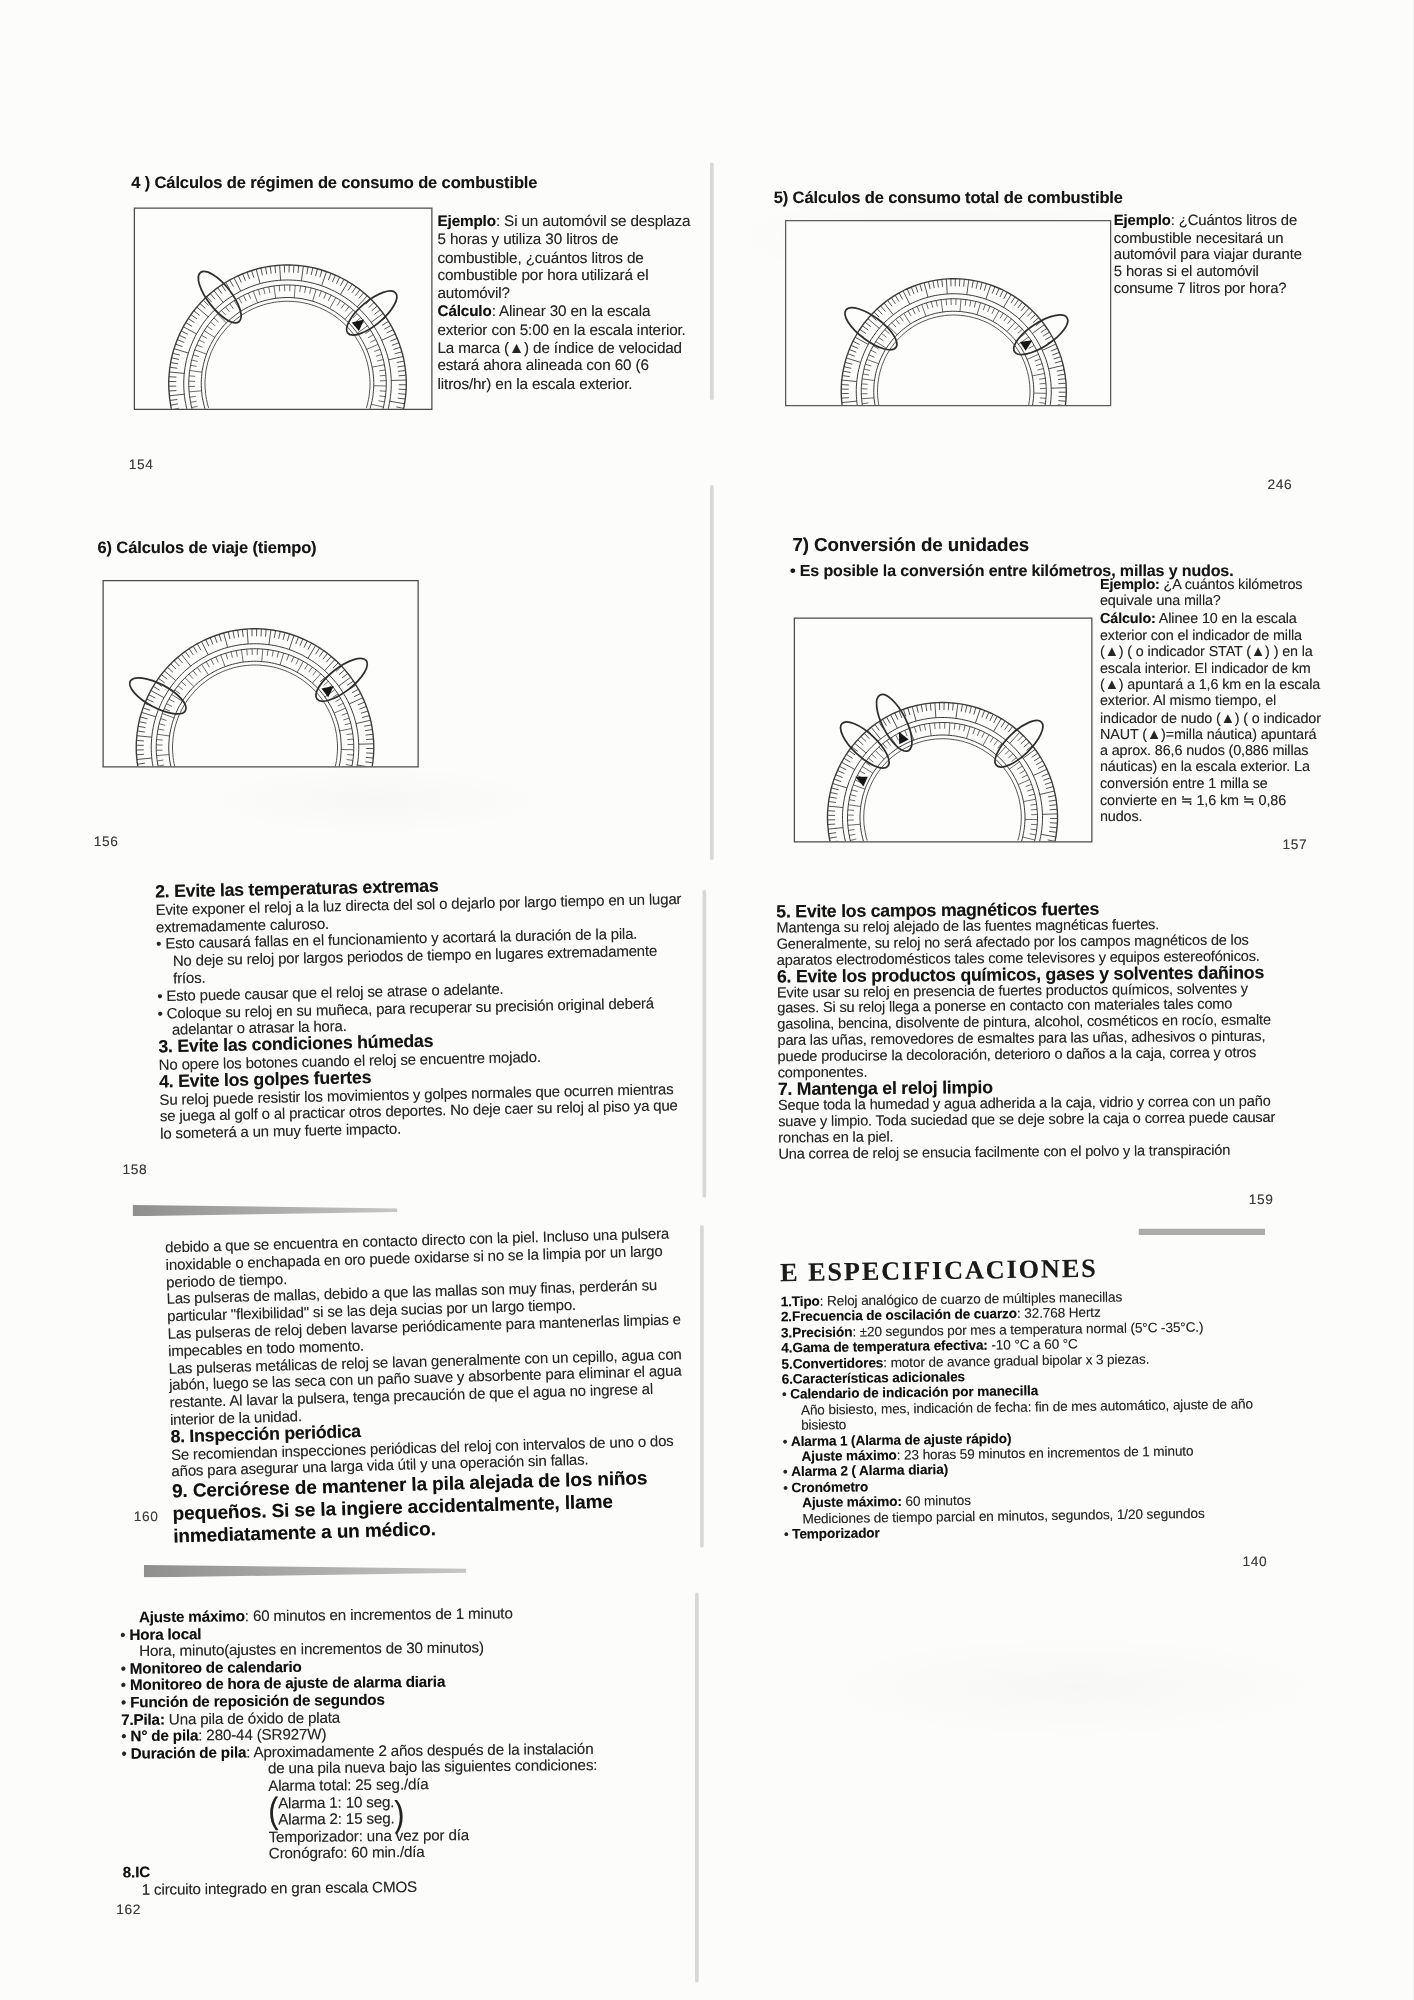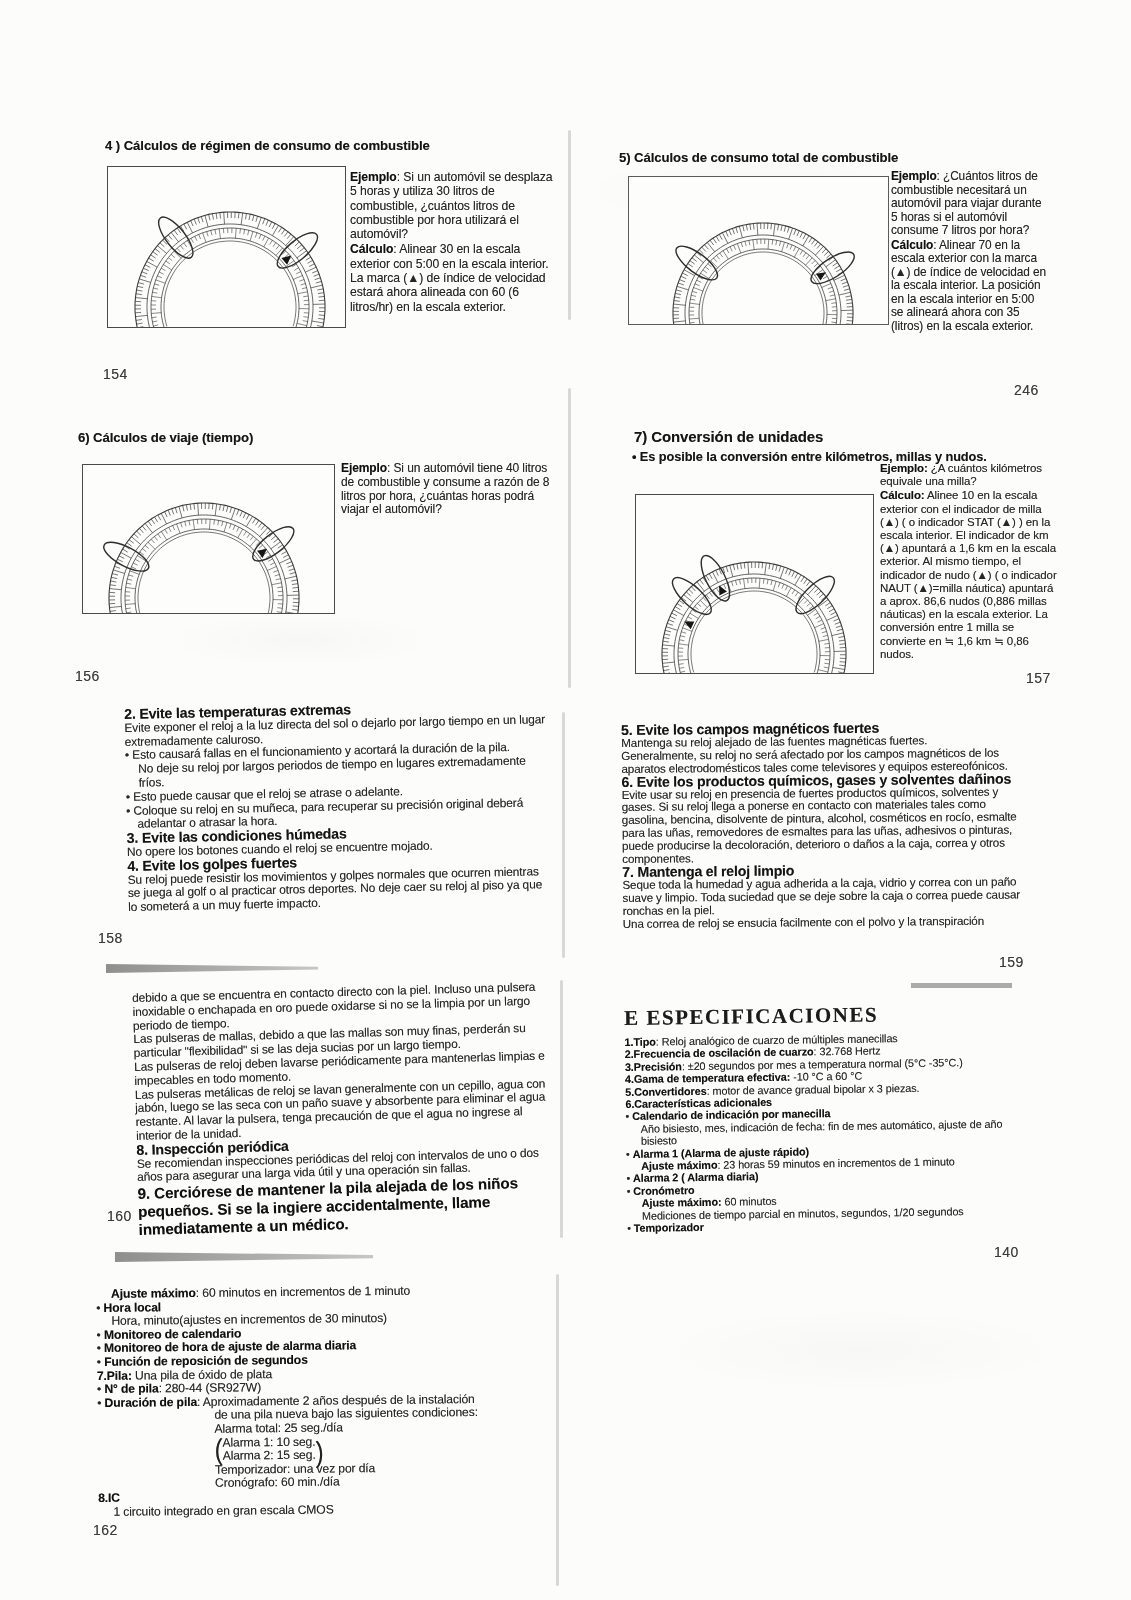--- a/index.html
+++ b/index.html
@@ -18,21 +18,21 @@
   .panel-title{font-weight:bold;font-size:13.2px;color:#151515;white-space:nowrap;letter-spacing:-.1px;}
   .panel-title-lg{font-size:15px;}
   .panel-sub{font-weight:bold;font-size:12.8px;color:#151515;white-space:nowrap;letter-spacing:-.1px;}
   .fig{position:absolute;border:1.6px solid #4a4a4a;background:#fdfdfc;}
   .excol p{margin:0 0 1px 0;}
   .excol{font-size:12.2px;line-height:14.3px;letter-spacing:-.1px;}
   .excol b{color:#111;}
   .col155{font-size:11.9px;line-height:13.5px;}
   .col156{font-size:12px;line-height:13.8px;}
   .col157{font-size:11.5px;line-height:13.2px;}
-  .pagenum{font-size:14px;color:#3a3a3a;letter-spacing:.5px;}
+  .pagenum{font-size:11px;color:#3a3a3a;letter-spacing:.5px;}
   .prose{font-size:12px;line-height:13.8px;letter-spacing:-.15px;}
   .prose .blk{margin:0;}
   .blk-h{font-weight:bold;font-size:14.2px;color:#141414;margin-top:1px;letter-spacing:-.2px;}
   .blk-hbig{font-weight:bold;font-size:15.2px;line-height:18px;color:#101010;margin-top:2px;letter-spacing:-.1px;}
   .blk-li{padding-left:11px;text-indent:-11px;}
   .blk-li::before{content:"• ";}
   .blk-pi{padding-left:13px;}
   .p159{font-size:11.7px;line-height:12.9px;}
   .spec-head{font-family:"Liberation Serif", serif;font-weight:bold;font-size:21px;letter-spacing:1.5px;color:#1b1b1b;white-space:nowrap;}
   .speclist{font-size:10.9px;line-height:12.4px;letter-spacing:-.1px;margin-top:5px;}
@@ -415,21 +415,20 @@
       <line x1="207.366919741662" y1="145.65893822428356" x2="202.40969543479295" y2="145.00630726318332" stroke="#3c3c3c" stroke-width="0.6"></line>
       <line x1="206.73721583706708" y1="149.61239994534102" x2="201.8225390913193" y2="148.69264319227744" stroke="#3c3c3c" stroke-width="0.6"></line>
       <line x1="205.8946348798259" y1="153.52602280885552" x2="196.1791436798494" y2="151.15764134819938" stroke="#3c3c3c" stroke-width="0.6"></line>
       <line x1="204.84164281737304" y1="157.38835297389065" x2="200.0550453297127" y2="155.9431939891683" stroke="#3c3c3c" stroke-width="0.6"></line>
       <ellipse cx="67.71325266607468" cy="86.04935307838" rx="9.5" ry="25" fill="none" stroke="#2e2e2e" stroke-width="1.4" transform="rotate(-53.0 67.7 86.0)"></ellipse>
       <ellipse cx="203.6096571394702" cy="90.79496009375275" rx="9.5" ry="25" fill="none" stroke="#2e2e2e" stroke-width="1.4" transform="rotate(57.0 203.6 90.8)"></ellipse>
       <polygon points="196.90029259590682,95.15207237387297 191.5001115339325,103.6003522614007 186.98595336261357,96.64915825226936" fill="#161616"></polygon>
     </svg>
   <div class="abs excol col155 txt" style="left:891px;top:170px;width:155px;">
     <p><b>Ejemplo</b><span>: ¿Cuántos litros de combustible necesitará un automóvil para viajar durante 5 horas si el automóvil consume 7 litros por hora?</span></p>
-    <p><b>Cálculo</b><span>: Alinear 70 en la escala exterior con la marca (▲) de índice de velocidad en la escala interior. La posición en la escala interior en 5:00 se alineará ahora con 35 (litros) en la escala exterior.</span></p>
   </div>
   <div class="abs pagenum txt" style="left:1014px;top:382px;">246</div>
 
   <div class="abs panel-title txt" style="left:78px;top:430px;">6) Cálculos de viaje (tiempo)</div>
   <svg class="fig" width="251" height="148" style="left:82px;top:464px;" viewBox="0 0 251 148">
       <path d="M30.2 160.8L29.2 157.6L28.4 154.4L27.7 151.1L27.2 147.9L26.7 144.6L26.4 141.3L26.1 138.0L26.0 134.7L26.0 131.3L26.1 128.0L26.4 124.7L26.7 121.4L27.2 118.1L27.7 114.9L28.4 111.6L29.2 108.4L30.2 105.2L31.2 102.1L32.3 99.0L33.6 95.9L34.9 92.9L36.4 89.9L37.9 86.9L39.6 84.1L41.3 81.3L43.2 78.5L45.1 75.8L47.2 73.2L49.3 70.7L51.5 68.2L53.8 65.8L56.2 63.5L58.7 61.3L61.2 59.2L63.8 57.1L66.5 55.2L69.3 53.3L72.1 51.6L74.9 49.9L77.9 48.4L80.9 46.9L83.9 45.6L87.0 44.3L90.1 43.2L93.2 42.2L96.4 41.2L99.6 40.4L102.9 39.7L106.1 39.2L109.4 38.7L112.7 38.4L116.0 38.1L119.3 38.0L122.7 38.0L126.0 38.1L129.3 38.4L132.6 38.7L135.9 39.2L139.1 39.7L142.4 40.4L145.6 41.2L148.8 42.2L151.9 43.2L155.0 44.3L158.1 45.6L161.1 46.9L164.1 48.4L167.1 49.9L169.9 51.6L172.7 53.3L175.5 55.2L178.2 57.1L180.8 59.2L183.3 61.3L185.8 63.5L188.2 65.8L190.5 68.2L192.7 70.7L194.8 73.2L196.9 75.8L198.8 78.5L200.7 81.3L202.4 84.1L204.1 86.9L205.6 89.9L207.1 92.9L208.4 95.9L209.7 99.0L210.8 102.1L211.8 105.2L212.8 108.4L213.6 111.6L214.3 114.9L214.8 118.1L215.3 121.4L215.6 124.7L215.9 128.0L216.0 131.3L216.0 134.7L215.9 138.0L215.6 141.3L215.3 144.6L214.8 147.9L214.3 151.1L213.6 154.4L212.8 157.6L211.8 160.8" fill="none" stroke="#3c3c3c" stroke-width="1.1"></path>
       <path d="M41.6 157.3L40.8 154.5L40.1 151.7L39.5 148.8L39.0 146.0L38.6 143.1L38.3 140.2L38.1 137.3L38.0 134.4L38.0 131.6L38.1 128.7L38.3 125.8L38.6 122.9L39.0 120.0L39.5 117.2L40.1 114.3L40.8 111.5L41.6 108.7L42.5 106.0L43.5 103.3L44.6 100.6L45.8 97.9L47.0 95.3L48.4 92.8L49.9 90.3L51.4 87.8L53.0 85.4L54.7 83.0L56.5 80.8L58.4 78.5L60.3 76.4L62.3 74.3L64.4 72.3L66.5 70.4L68.8 68.5L71.0 66.7L73.4 65.0L75.8 63.4L78.3 61.9L80.8 60.4L83.3 59.0L85.9 57.8L88.6 56.6L91.3 55.5L94.0 54.5L96.7 53.6L99.5 52.8L102.3 52.1L105.2 51.5L108.0 51.0L110.9 50.6L113.8 50.3L116.7 50.1L119.6 50.0L122.4 50.0L125.3 50.1L128.2 50.3L131.1 50.6L134.0 51.0L136.8 51.5L139.7 52.1L142.5 52.8L145.3 53.6L148.0 54.5L150.7 55.5L153.4 56.6L156.1 57.8L158.7 59.0L161.2 60.4L163.7 61.9L166.2 63.4L168.6 65.0L171.0 66.7L173.2 68.5L175.5 70.4L177.6 72.3L179.7 74.3L181.7 76.4L183.6 78.5L185.5 80.8L187.3 83.0L189.0 85.4L190.6 87.8L192.1 90.3L193.6 92.8L195.0 95.3L196.2 97.9L197.4 100.6L198.5 103.3L199.5 106.0L200.4 108.7L201.2 111.5L201.9 114.3L202.5 117.2L203.0 120.0L203.4 122.9L203.7 125.8L203.9 128.7L204.0 131.6L204.0 134.4L203.9 137.3L203.7 140.2L203.4 143.1L203.0 146.0L202.5 148.8L201.9 151.7L201.2 154.5L200.4 157.3" fill="none" stroke="#3c3c3c" stroke-width="0.8"></path>
       <path d="M45.5 156.1L44.7 153.4L44.0 150.8L43.5 148.1L43.0 145.4L42.6 142.6L42.3 139.9L42.1 137.1L42.0 134.4L42.0 131.6L42.1 128.9L42.3 126.1L42.6 123.4L43.0 120.6L43.5 117.9L44.0 115.2L44.7 112.6L45.5 109.9L46.3 107.3L47.2 104.7L48.3 102.1L49.4 99.6L50.6 97.1L51.9 94.7L53.3 92.3L54.7 90.0L56.3 87.7L57.9 85.5L59.6 83.3L61.4 81.2L63.2 79.1L65.1 77.1L67.1 75.2L69.2 73.4L71.3 71.6L73.5 69.9L75.7 68.3L78.0 66.7L80.3 65.3L82.7 63.9L85.1 62.6L87.6 61.4L90.1 60.3L92.7 59.2L95.3 58.3L97.9 57.5L100.6 56.7L103.2 56.0L105.9 55.5L108.6 55.0L111.4 54.6L114.1 54.3L116.9 54.1L119.6 54.0L122.4 54.0L125.1 54.1L127.9 54.3L130.6 54.6L133.4 55.0L136.1 55.5L138.8 56.0L141.4 56.7L144.1 57.5L146.7 58.3L149.3 59.2L151.9 60.3L154.4 61.4L156.9 62.6L159.3 63.9L161.7 65.3L164.0 66.7L166.3 68.3L168.5 69.9L170.7 71.6L172.8 73.4L174.9 75.2L176.9 77.1L178.8 79.1L180.6 81.2L182.4 83.3L184.1 85.5L185.7 87.7L187.3 90.0L188.7 92.3L190.1 94.7L191.4 97.1L192.6 99.6L193.7 102.1L194.8 104.7L195.7 107.3L196.5 109.9L197.3 112.6L198.0 115.2L198.5 117.9L199.0 120.6L199.4 123.4L199.7 126.1L199.9 128.9L200.0 131.6L200.0 134.4L199.9 137.1L199.7 139.9L199.4 142.6L199.0 145.4L198.5 148.1L198.0 150.8L197.3 153.4L196.5 156.1" fill="none" stroke="#3c3c3c" stroke-width="0.8"></path>
       <path d="M55.0 153.2L54.4 150.9L53.8 148.5L53.3 146.2L52.8 143.8L52.5 141.4L52.3 139.0L52.1 136.6L52.0 134.2L52.0 131.8L52.1 129.4L52.3 127.0L52.5 124.6L52.8 122.2L53.3 119.8L53.8 117.5L54.4 115.1L55.0 112.8L55.8 110.5L56.6 108.3L57.5 106.0L58.5 103.8L59.5 101.7L60.7 99.5L61.9 97.5L63.1 95.4L64.5 93.4L65.9 91.5L67.4 89.6L68.9 87.7L70.5 85.9L72.2 84.2L73.9 82.5L75.7 80.9L77.6 79.4L79.5 77.9L81.4 76.5L83.4 75.1L85.5 73.9L87.5 72.7L89.7 71.5L91.8 70.5L94.0 69.5L96.3 68.6L98.5 67.8L100.8 67.0L103.1 66.4L105.5 65.8L107.8 65.3L110.2 64.8L112.6 64.5L115.0 64.3L117.4 64.1L119.8 64.0L122.2 64.0L124.6 64.1L127.0 64.3L129.4 64.5L131.8 64.8L134.2 65.3L136.5 65.8L138.9 66.4L141.2 67.0L143.5 67.8L145.7 68.6L148.0 69.5L150.2 70.5L152.3 71.5L154.5 72.7L156.5 73.9L158.6 75.1L160.6 76.5L162.5 77.9L164.4 79.4L166.3 80.9L168.1 82.5L169.8 84.2L171.5 85.9L173.1 87.7L174.6 89.6L176.1 91.5L177.5 93.4L178.9 95.4L180.1 97.5L181.3 99.5L182.5 101.7L183.5 103.8L184.5 106.0L185.4 108.3L186.2 110.5L187.0 112.8L187.6 115.1L188.2 117.5L188.7 119.8L189.2 122.2L189.5 124.6L189.7 127.0L189.9 129.4L190.0 131.8L190.0 134.2L189.9 136.6L189.7 139.0L189.5 141.4L189.2 143.8L188.7 146.2L188.2 148.5L187.6 150.9L187.0 153.2" fill="none" stroke="#3c3c3c" stroke-width="0.8"></path>
       <path d="M57.9 152.3L57.2 150.1L56.7 147.8L56.2 145.6L55.8 143.3L55.5 141.0L55.3 138.8L55.1 136.5L55.0 134.2L55.0 131.8L55.1 129.5L55.3 127.2L55.5 125.0L55.8 122.7L56.2 120.4L56.7 118.2L57.2 115.9L57.9 113.7L58.6 111.5L59.4 109.3L60.2 107.2L61.2 105.1L62.2 103.0L63.3 101.0L64.4 99.0L65.6 97.1L66.9 95.1L68.3 93.3L69.7 91.5L71.2 89.7L72.7 88.0L74.3 86.3L76.0 84.7L77.7 83.2L79.5 81.7L81.3 80.3L83.1 78.9L85.1 77.6L87.0 76.4L89.0 75.3L91.0 74.2L93.1 73.2L95.2 72.2L97.3 71.4L99.5 70.6L101.7 69.9L103.9 69.2L106.2 68.7L108.4 68.2L110.7 67.8L113.0 67.5L115.2 67.3L117.5 67.1L119.8 67.0L122.2 67.0L124.5 67.1L126.8 67.3L129.0 67.5L131.3 67.8L133.6 68.2L135.8 68.7L138.1 69.2L140.3 69.9L142.5 70.6L144.7 71.4L146.8 72.2L148.9 73.2L151.0 74.2L153.0 75.3L155.0 76.4L156.9 77.6L158.9 78.9L160.7 80.3L162.5 81.7L164.3 83.2L166.0 84.7L167.7 86.3L169.3 88.0L170.8 89.7L172.3 91.5L173.7 93.3L175.1 95.1L176.4 97.1L177.6 99.0L178.7 101.0L179.8 103.0L180.8 105.1L181.8 107.2L182.6 109.3L183.4 111.5L184.1 113.7L184.8 115.9L185.3 118.2L185.8 120.4L186.2 122.7L186.5 125.0L186.7 127.2L186.9 129.5L187.0 131.8L187.0 134.2L186.9 136.5L186.7 138.8L186.5 141.0L186.2 143.3L185.8 145.6L185.3 147.8L184.8 150.1L184.1 152.3" fill="none" stroke="#3c3c3c" stroke-width="0.7"></path>
@@ -593,21 +592,20 @@
       <line x1="199.76716742592674" y1="139.0608032220184" x2="194.78190366479214" y2="138.67720808138432" stroke="#3c3c3c" stroke-width="0.6"></line>
       <line x1="199.32414404853108" y1="143.31156918538377" x2="194.366919741662" y2="142.65893822428356" stroke="#3c3c3c" stroke-width="0.6"></line>
       <line x1="198.65189258281484" y1="147.5321566984046" x2="193.73721583706708" y2="146.61239994534102" stroke="#3c3c3c" stroke-width="0.6"></line>
       <line x1="197.75238047981412" y1="151.7102135391836" x2="188.03688927983765" y2="149.34183207852743" stroke="#3c3c3c" stroke-width="0.6"></line>
       <line x1="196.6282403050334" y1="155.83351195861297" x2="191.84164281737304" y2="154.38835297389065" stroke="#3c3c3c" stroke-width="0.6"></line>
       <ellipse cx="43.300611828414446" cy="91.68650247484157" rx="9.5" ry="25" fill="none" stroke="#2e2e2e" stroke-width="1.4" transform="rotate(-62.0 43.3 91.7)"></ellipse>
       <ellipse cx="190.34494631739153" cy="78.82179017134209" rx="9.5" ry="25" fill="none" stroke="#2e2e2e" stroke-width="1.4" transform="rotate(52.0 190.3 78.8)"></ellipse>
       <polygon points="184.04086028853777,83.74708197394735 179.58305837775896,92.88734275682941 174.09366442539576,85.86123890169085" fill="#161616"></polygon>
     </svg>
   <div class="abs excol col156 txt" style="left:341px;top:462px;width:215px;">
-    <p><b>Ejemplo</b><span>: Si un automóvil tiene 40 litros de combustible y consume a razón de 8 litros por hora, ¿cuántas horas podrá viajar el automóvil?</span></p>
   </div>
   <div class="abs pagenum txt" style="left:75px;top:668px;">156</div>
 
   <div class="abs panel-title panel-title-lg txt" style="left:634px;top:428px;">7) Conversión de unidades</div>
   <div class="abs panel-sub txt" style="left:632px;top:449px;">• Es posible la conversión entre kilómetros, millas y nudos.</div>
   <svg class="fig" width="237" height="178" style="left:635px;top:494px;" viewBox="0 0 237 178">
       <path d="M30.0 185.9L29.1 182.8L28.4 179.7L27.7 176.6L27.1 173.4L26.7 170.2L26.4 167.0L26.1 163.8L26.0 160.6L26.0 157.4L26.1 154.2L26.4 151.0L26.7 147.8L27.1 144.6L27.7 141.4L28.4 138.3L29.1 135.2L30.0 132.1L31.0 129.0L32.1 126.0L33.3 123.1L34.6 120.1L36.0 117.2L37.5 114.4L39.1 111.6L40.8 108.9L42.6 106.2L44.5 103.6L46.5 101.1L48.6 98.6L50.7 96.3L52.9 93.9L55.3 91.7L57.6 89.6L60.1 87.5L62.6 85.5L65.2 83.6L67.9 81.8L70.6 80.1L73.4 78.5L76.2 77.0L79.1 75.6L82.1 74.3L85.0 73.1L88.0 72.0L91.1 71.0L94.2 70.1L97.3 69.4L100.4 68.7L103.6 68.1L106.8 67.7L110.0 67.4L113.2 67.1L116.4 67.0L119.6 67.0L122.8 67.1L126.0 67.4L129.2 67.7L132.4 68.1L135.6 68.7L138.7 69.4L141.8 70.1L144.9 71.0L148.0 72.0L151.0 73.1L153.9 74.3L156.9 75.6L159.8 77.0L162.6 78.5L165.4 80.1L168.1 81.8L170.8 83.6L173.4 85.5L175.9 87.5L178.4 89.6L180.7 91.7L183.1 93.9L185.3 96.3L187.4 98.6L189.5 101.1L191.5 103.6L193.4 106.2L195.2 108.9L196.9 111.6L198.5 114.4L200.0 117.2L201.4 120.1L202.7 123.1L203.9 126.0L205.0 129.0L206.0 132.1L206.9 135.2L207.6 138.3L208.3 141.4L208.9 144.6L209.3 147.8L209.6 151.0L209.9 154.2L210.0 157.4L210.0 160.6L209.9 163.8L209.6 167.0L209.3 170.2L208.9 173.4L208.3 176.6L207.6 179.7L206.9 182.8L206.0 185.9" fill="none" stroke="#3c3c3c" stroke-width="1.1"></path>
       <path d="M41.5 182.4L40.7 179.7L40.1 177.0L39.5 174.3L39.0 171.5L38.6 168.7L38.3 166.0L38.1 163.2L38.0 160.4L38.0 157.6L38.1 154.8L38.3 152.0L38.6 149.3L39.0 146.5L39.5 143.7L40.1 141.0L40.7 138.3L41.5 135.6L42.4 133.0L43.3 130.3L44.4 127.7L45.5 125.2L46.7 122.7L48.0 120.2L49.4 117.8L50.9 115.4L52.5 113.1L54.1 110.9L55.8 108.7L57.6 106.5L59.5 104.4L61.4 102.4L63.4 100.5L65.5 98.6L67.7 96.8L69.9 95.1L72.1 93.5L74.4 91.9L76.8 90.4L79.2 89.0L81.7 87.7L84.2 86.5L86.7 85.4L89.3 84.3L92.0 83.4L94.6 82.5L97.3 81.7L100.0 81.1L102.7 80.5L105.5 80.0L108.3 79.6L111.0 79.3L113.8 79.1L116.6 79.0L119.4 79.0L122.2 79.1L125.0 79.3L127.7 79.6L130.5 80.0L133.3 80.5L136.0 81.1L138.7 81.7L141.4 82.5L144.0 83.4L146.7 84.3L149.3 85.4L151.8 86.5L154.3 87.7L156.8 89.0L159.2 90.4L161.6 91.9L163.9 93.5L166.1 95.1L168.3 96.8L170.5 98.6L172.6 100.5L174.6 102.4L176.5 104.4L178.4 106.5L180.2 108.7L181.9 110.9L183.5 113.1L185.1 115.4L186.6 117.8L188.0 120.2L189.3 122.7L190.5 125.2L191.6 127.7L192.7 130.3L193.6 133.0L194.5 135.6L195.3 138.3L195.9 141.0L196.5 143.7L197.0 146.5L197.4 149.3L197.7 152.0L197.9 154.8L198.0 157.6L198.0 160.4L197.9 163.2L197.7 166.0L197.4 168.7L197.0 171.5L196.5 174.3L195.9 177.0L195.3 179.7L194.5 182.4" fill="none" stroke="#3c3c3c" stroke-width="0.8"></path>
       <path d="M45.3 181.2L44.6 178.7L43.9 176.1L43.4 173.5L42.9 170.9L42.6 168.3L42.3 165.6L42.1 163.0L42.0 160.3L42.0 157.7L42.1 155.0L42.3 152.4L42.6 149.7L42.9 147.1L43.4 144.5L43.9 141.9L44.6 139.3L45.3 136.8L46.1 134.3L47.0 131.8L48.0 129.3L49.1 126.9L50.3 124.5L51.5 122.2L52.9 119.9L54.3 117.6L55.7 115.4L57.3 113.3L58.9 111.2L60.6 109.1L62.4 107.2L64.3 105.3L66.2 103.4L68.1 101.6L70.2 99.9L72.3 98.3L74.4 96.7L76.6 95.3L78.9 93.9L81.2 92.5L83.5 91.3L85.9 90.1L88.3 89.0L90.8 88.0L93.3 87.1L95.8 86.3L98.3 85.6L100.9 84.9L103.5 84.4L106.1 83.9L108.7 83.6L111.4 83.3L114.0 83.1L116.7 83.0L119.3 83.0L122.0 83.1L124.6 83.3L127.3 83.6L129.9 83.9L132.5 84.4L135.1 84.9L137.7 85.6L140.2 86.3L142.7 87.1L145.2 88.0L147.7 89.0L150.1 90.1L152.5 91.3L154.8 92.5L157.1 93.9L159.4 95.3L161.6 96.7L163.7 98.3L165.8 99.9L167.9 101.6L169.8 103.4L171.7 105.3L173.6 107.2L175.4 109.1L177.1 111.2L178.7 113.3L180.3 115.4L181.7 117.6L183.1 119.9L184.5 122.2L185.7 124.5L186.9 126.9L188.0 129.3L189.0 131.8L189.9 134.3L190.7 136.8L191.4 139.3L192.1 141.9L192.6 144.5L193.1 147.1L193.4 149.7L193.7 152.4L193.9 155.0L194.0 157.7L194.0 160.3L193.9 163.0L193.7 165.6L193.4 168.3L193.1 170.9L192.6 173.5L192.1 176.1L191.4 178.7L190.7 181.2" fill="none" stroke="#3c3c3c" stroke-width="0.8"></path>
       <path d="M54.9 178.3L54.2 176.1L53.7 173.8L53.2 171.6L52.8 169.3L52.5 167.0L52.3 164.8L52.1 162.5L52.0 160.2L52.0 157.8L52.1 155.5L52.3 153.2L52.5 151.0L52.8 148.7L53.2 146.4L53.7 144.2L54.2 141.9L54.9 139.7L55.6 137.5L56.4 135.3L57.2 133.2L58.2 131.1L59.2 129.0L60.3 127.0L61.4 125.0L62.6 123.1L63.9 121.1L65.3 119.3L66.7 117.5L68.2 115.7L69.7 114.0L71.3 112.3L73.0 110.7L74.7 109.2L76.5 107.7L78.3 106.3L80.1 104.9L82.1 103.6L84.0 102.4L86.0 101.3L88.0 100.2L90.1 99.2L92.2 98.2L94.3 97.4L96.5 96.6L98.7 95.9L100.9 95.2L103.2 94.7L105.4 94.2L107.7 93.8L110.0 93.5L112.2 93.3L114.5 93.1L116.8 93.0L119.2 93.0L121.5 93.1L123.8 93.3L126.0 93.5L128.3 93.8L130.6 94.2L132.8 94.7L135.1 95.2L137.3 95.9L139.5 96.6L141.7 97.4L143.8 98.2L145.9 99.2L148.0 100.2L150.0 101.3L152.0 102.4L153.9 103.6L155.9 104.9L157.7 106.3L159.5 107.7L161.3 109.2L163.0 110.7L164.7 112.3L166.3 114.0L167.8 115.7L169.3 117.5L170.7 119.3L172.1 121.1L173.4 123.1L174.6 125.0L175.7 127.0L176.8 129.0L177.8 131.1L178.8 133.2L179.6 135.3L180.4 137.5L181.1 139.7L181.8 141.9L182.3 144.2L182.8 146.4L183.2 148.7L183.5 151.0L183.7 153.2L183.9 155.5L184.0 157.8L184.0 160.2L183.9 162.5L183.7 164.8L183.5 167.0L183.2 169.3L182.8 171.6L182.3 173.8L181.8 176.1L181.1 178.3" fill="none" stroke="#3c3c3c" stroke-width="0.8"></path>

